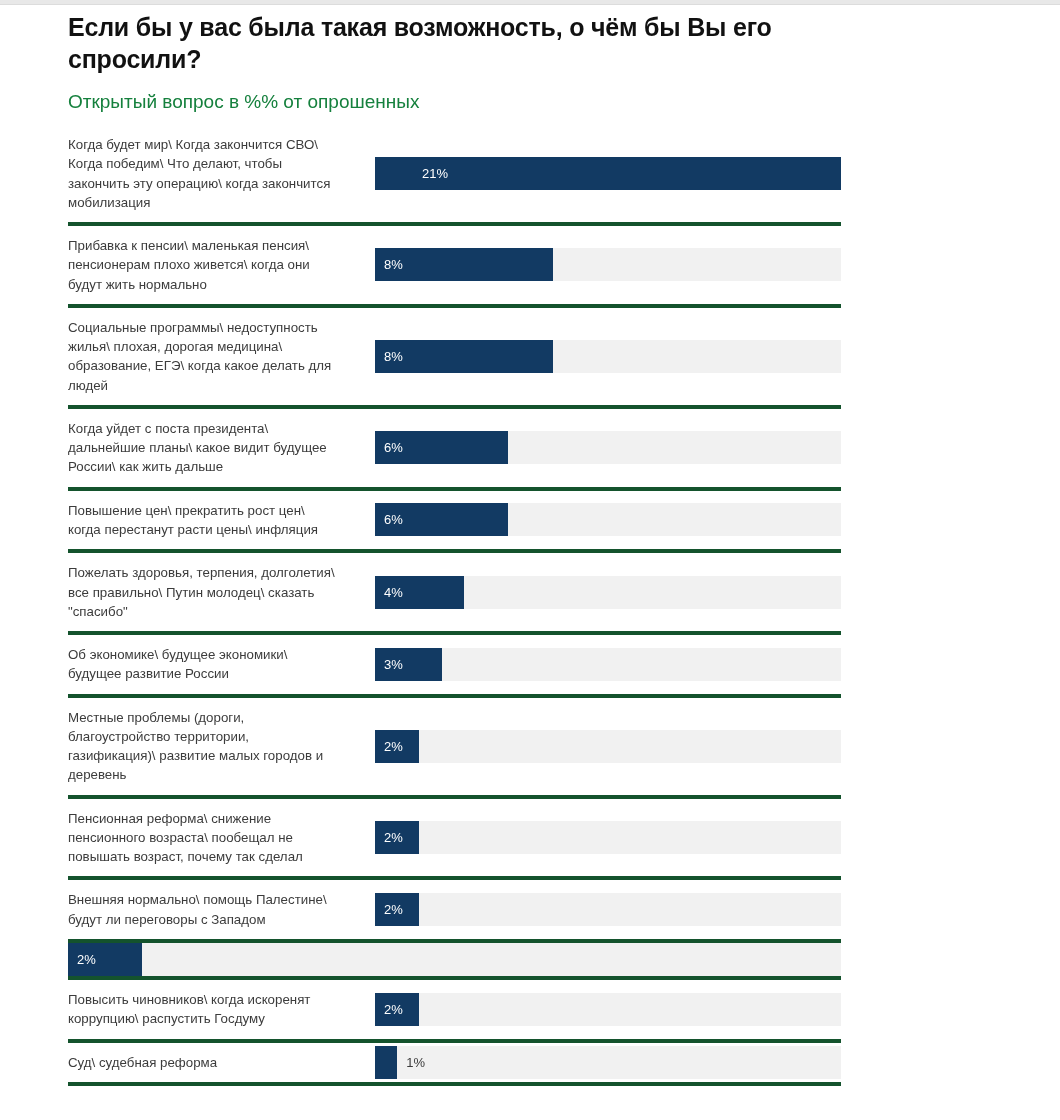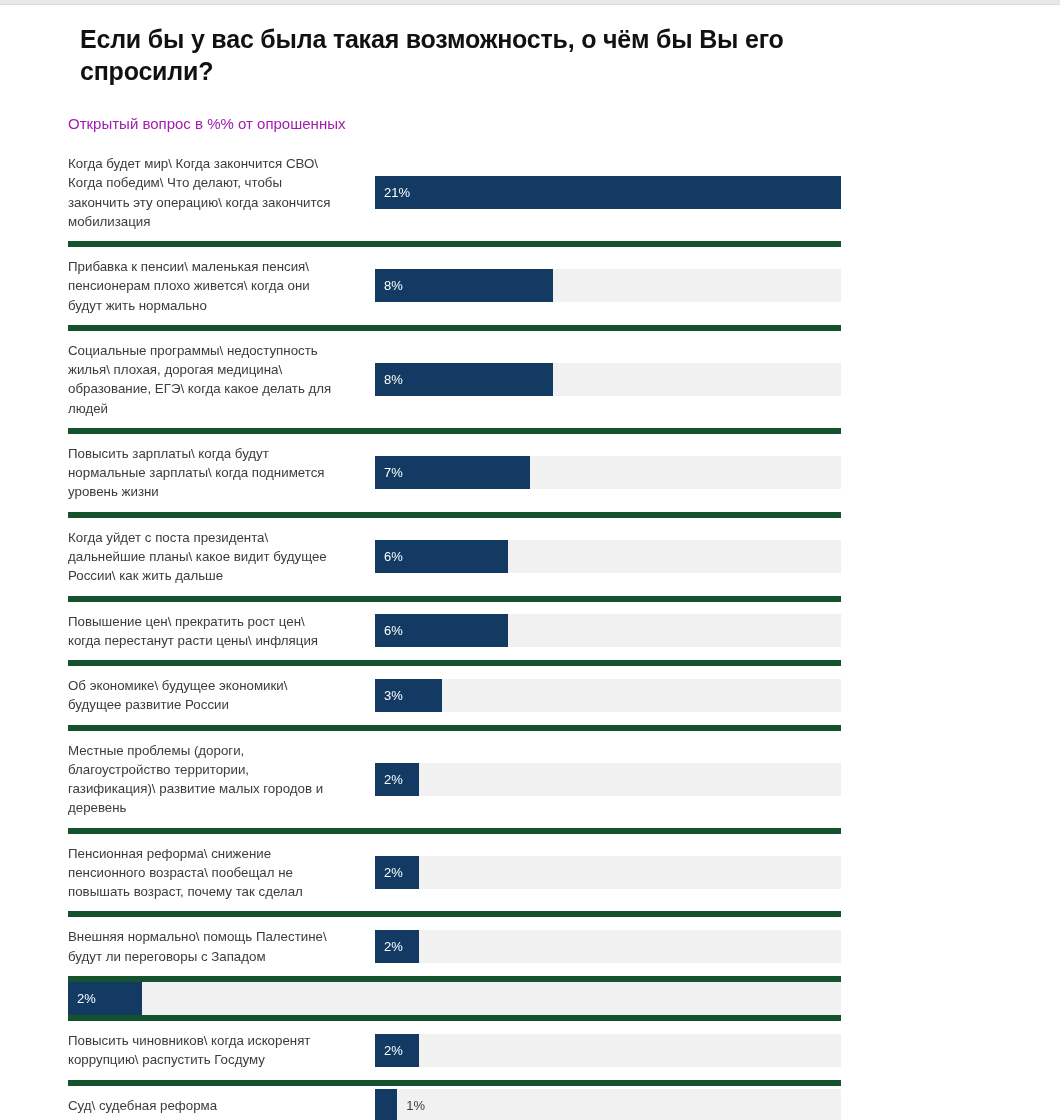--- a/index.html
+++ b/index.html
@@ -26,49 +26,49 @@
     background: #e8e8e8;
     border-bottom: 1px solid #dcdcdc;
   }
 
   .page {
     position: relative;
     padding: 0;
   }
 
   .chart-title {
-    margin: 12px;
+    margin: 0;
     padding: 12px 180px 0 68px;
     font-size: 25px;
     line-height: 1.26;
     font-weight: bold;
     color: #111111;
     letter-spacing: -0.2px;
   }
 
   .chart-subtitle {
     margin: 0;
     padding: 16px 15px 0 68px;
-    font-size: 15px;
-    color: #a21caf;
+    font-size: 19px;
+    color: #15803d;
     font-weight: normal;
   }
 
   .rows {
     margin-top: 12px;
     padding: 0 0 0 0;
   }
 
   .row {
     position: relative;
     display: flex;
     align-items: center;
     width: 773px;           
     margin-left: 68px;
-    border-bottom: 6px solid #14532d;
+    border-bottom: 4px solid #14532d;
   }
   .row:first-child { border-top: none; }
 
   .row-label {
     width: 307px;           
     flex: 0 0 307px;
     padding: 10px 14px 10px 0;
     font-size: 13.3px;
     line-height: 1.45;
     color: #3c3c3c;
@@ -123,21 +123,21 @@
 
   <div class="chart-subtitle">Открытый вопрос в %% от опрошенных</div>
 
   <div class="rows" id="rows-container">
       <div class="row">
         <div class="row-label">Когда будет мир\ Когда закончится СВО\
 Когда победим\ Что делают, чтобы
 закончить эту операцию\ когда закончится
 мобилизация</div>
         <div class="row-track">
-          <div class="row-bar" style="width: 100%;">
+          <div class="row-bar" style="width: 100%; padding-left: 38px;">
             <span class="bar-value-inside">21%</span>
           </div>
         </div>
       </div>
       <div class="row">
         <div class="row-label">Прибавка к пенсии\ маленькая пенсия\
 пенсионерам плохо живется\ когда они
 будут жить нормально</div>
         <div class="row-track">
           <div class="row-bar" style="width: 38.0952%;">
@@ -150,45 +150,45 @@
 жилья\ плохая, дорогая медицина\
 образование, ЕГЭ\ когда какое делать для
 людей</div>
         <div class="row-track">
           <div class="row-bar" style="width: 38.0952%;">
             <span class="bar-value-inside">8%</span>
           </div>
         </div>
       </div>
       <div class="row">
-        <div class="row-label">Повысить зарплаты\ когда будут
-нормальные зарплаты\ когда поднимется
-уровень жизни</div>
-        <div class="row-track">
-          <div class="row-bar" style="width: 33.3333%;">
-            <span class="bar-value-inside">7%</span>
-          </div>
-        </div>
-      </div>
-      <div class="row">
         <div class="row-label">Когда уйдет с поста президента\
 дальнейшие планы\ какое видит будущее
 России\ как жить дальше</div>
         <div class="row-track">
           <div class="row-bar" style="width: 28.5714%;">
             <span class="bar-value-inside">6%</span>
           </div>
         </div>
       </div>
       <div class="row">
         <div class="row-label">Повышение цен\ прекратить рост цен\
 когда перестанут расти цены\ инфляция</div>
         <div class="row-track">
           <div class="row-bar" style="width: 28.5714%;">
             <span class="bar-value-inside">6%</span>
+          </div>
+        </div>
+      </div>
+      <div class="row">
+        <div class="row-label">Пожелать здоровья, терпения, долголетия\
+все правильно\ Путин молодец\ сказать
+"спасибо"</div>
+        <div class="row-track">
+          <div class="row-bar" style="width: 19.0476%;">
+            <span class="bar-value-inside">4%</span>
           </div>
         </div>
       </div>
       <div class="row">
         <div class="row-label">Об экономике\ будущее экономики\
 будущее развитие России</div>
         <div class="row-track">
           <div class="row-bar" style="width: 14.2857%;">
             <span class="bar-value-inside">3%</span>
           </div>

